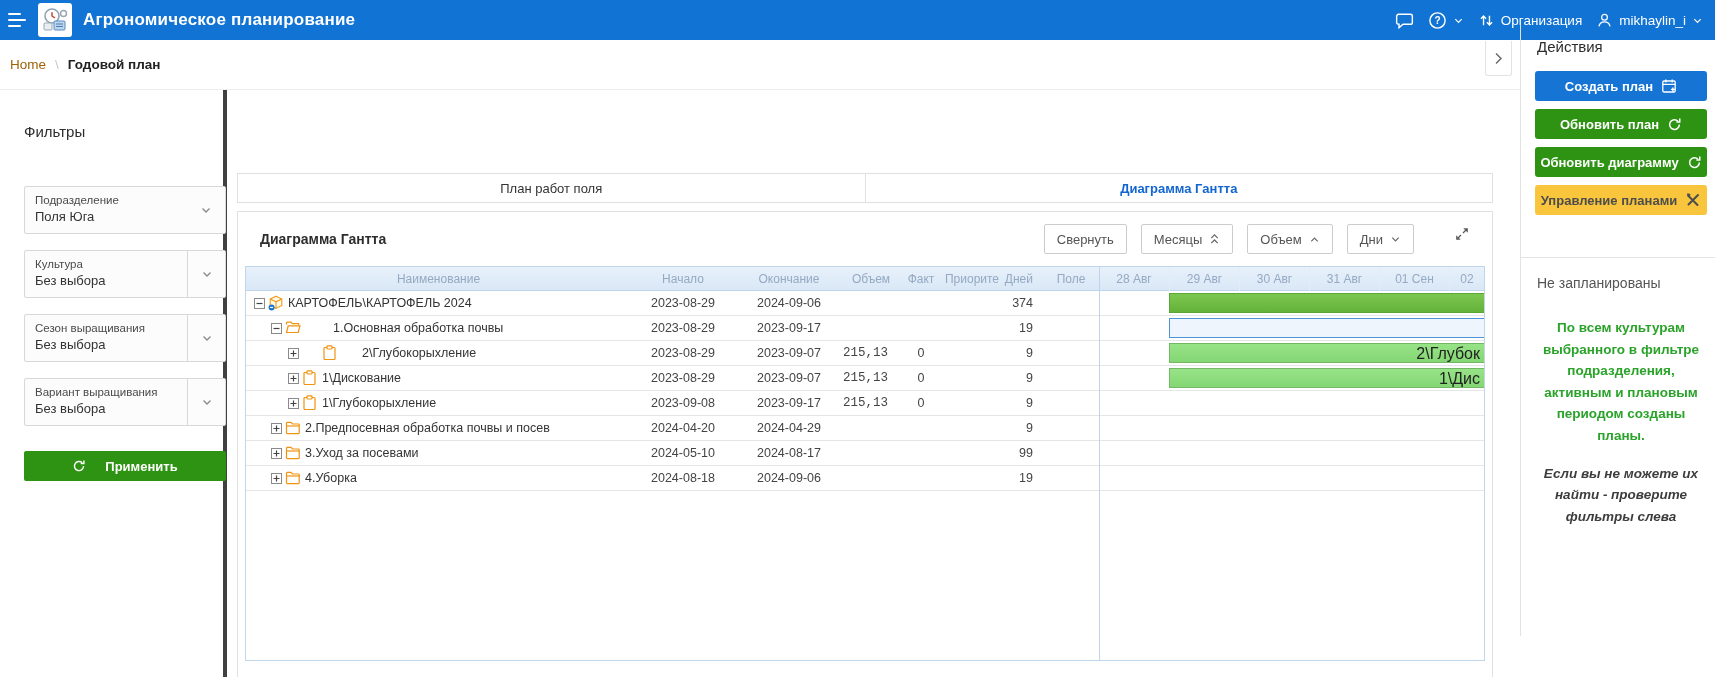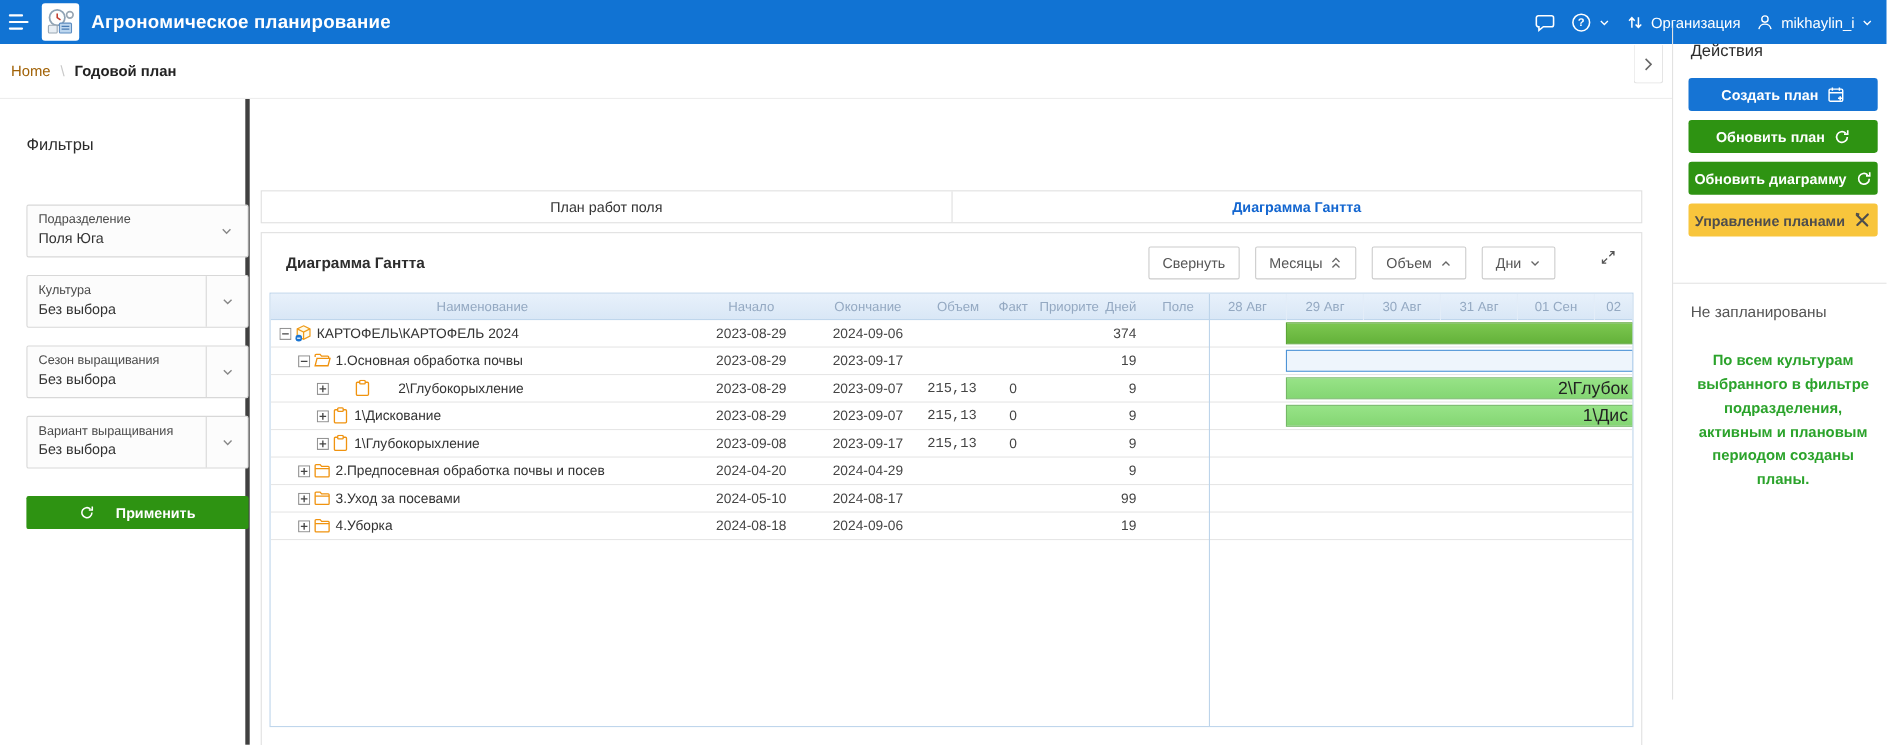--- a/index.html
+++ b/index.html
@@ -311,21 +311,21 @@
             <div class="grow grid-row">
               <div class="cell name-cell" style="padding-left: 25px;">
                 <span class="expander"><svg width="11" height="11" viewBox="0 0 11 11">
                     <rect x="0.5" y="0.5" width="10" height="10" fill="#fff" stroke="#8a8a8a"></rect>
                     <path d="M2.5 5.5 h6" stroke="#444" stroke-width="1.2"></path>
                   </svg></span>
                 <span class="tree-ic"><svg width="16" height="16" viewBox="0 0 16 16">
                     <path d="M1.5 4.5 V3 a0.8 0.8 0 0 1 0.8 -0.8 H6 l1.3 1.5 H13 a0.8 0.8 0 0 1 0.8 0.8 v1" fill="#fff" stroke="#f0930f" stroke-width="1.2"></path>
                     <path d="M1.5 12.5 L3.2 5.8 H15 L13.2 12.5 Z" fill="#fff" stroke="#f0930f" stroke-width="1.2"></path>
                   </svg></span>
-                <span style="overflow: hidden; white-space: nowrap;">1.Основная обработка почвы</span>
+                <span style="overflow: hidden; white-space: nowrap; margin-left: 28px;">1.Основная обработка почвы</span>
               </div>
               <div class="cell c-c">2023-08-29</div>
               <div class="cell c-c">2023-09-17</div>
               <div class="cell c-vol"></div>
               <div class="cell c-c"></div>
               <div class="cell c-c"></div>
               <div class="cell c-r">19</div>
               <div class="cell c-c"></div>
               <div class="bar-cell">
                 <div class="gbar outline"></div>
@@ -505,13 +505,14 @@
           <svg width="16" height="16" viewBox="0 0 16 16">
             <path d="M3 3.5 L12.5 13 M13 3 L3.5 12.5" stroke="#4d4d4d" stroke-width="2" stroke-linecap="round"></path>
             <path d="M2.2 2 L4.6 2.6 L4 4.8" fill="none" stroke="#4d4d4d" stroke-width="1.4"></path>
           </svg>
         </span>
       </button>
     </div>
   <div id="rp-divider"></div>
   <div id="unplanned-title">Не запланированы</div>
   <div id="unplanned-msg">По всем культурам выбранного в фильтре подразделения, активным и плановым периодом созданы планы.</div>
+  <div id="unplanned-note">Если вы не можете их найти - проверите фильтры слева</div>
 </div>
 
 </body></html>

